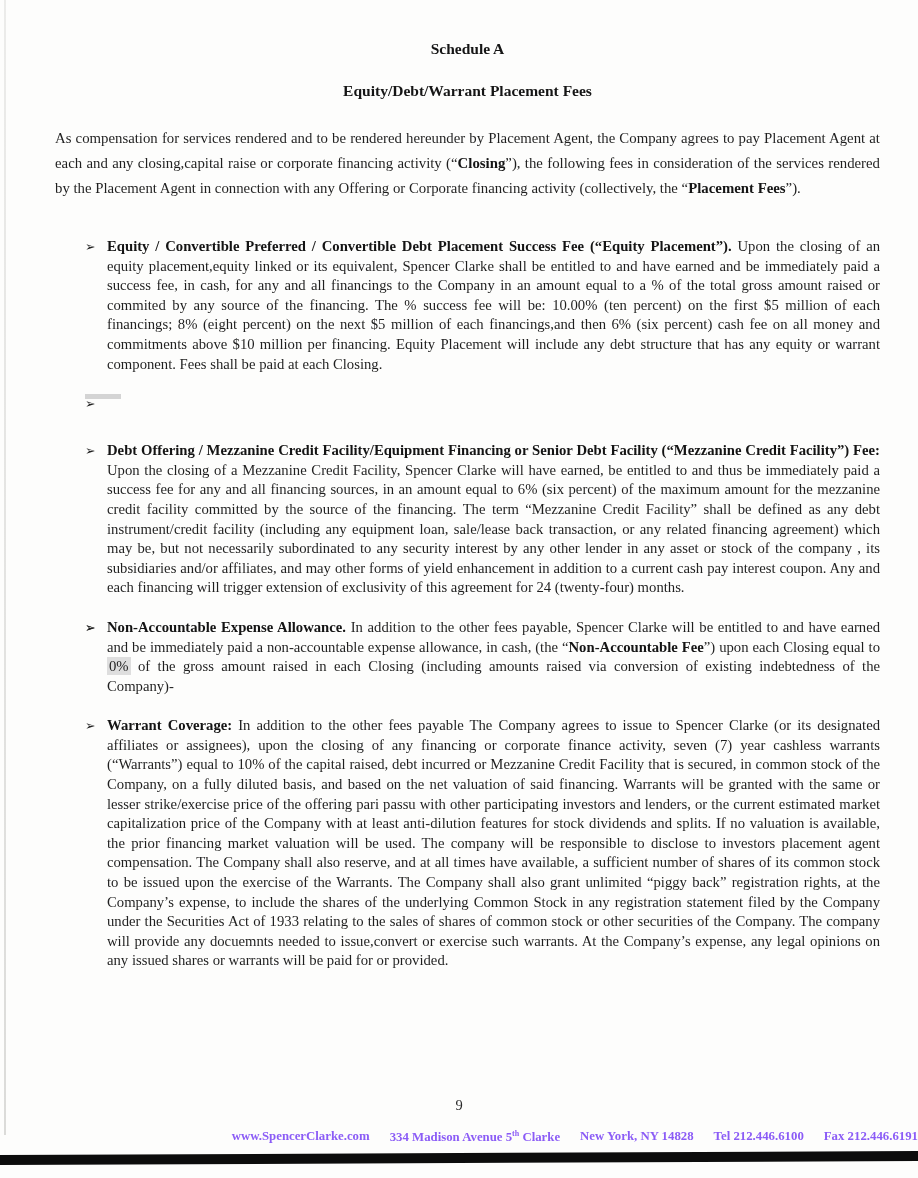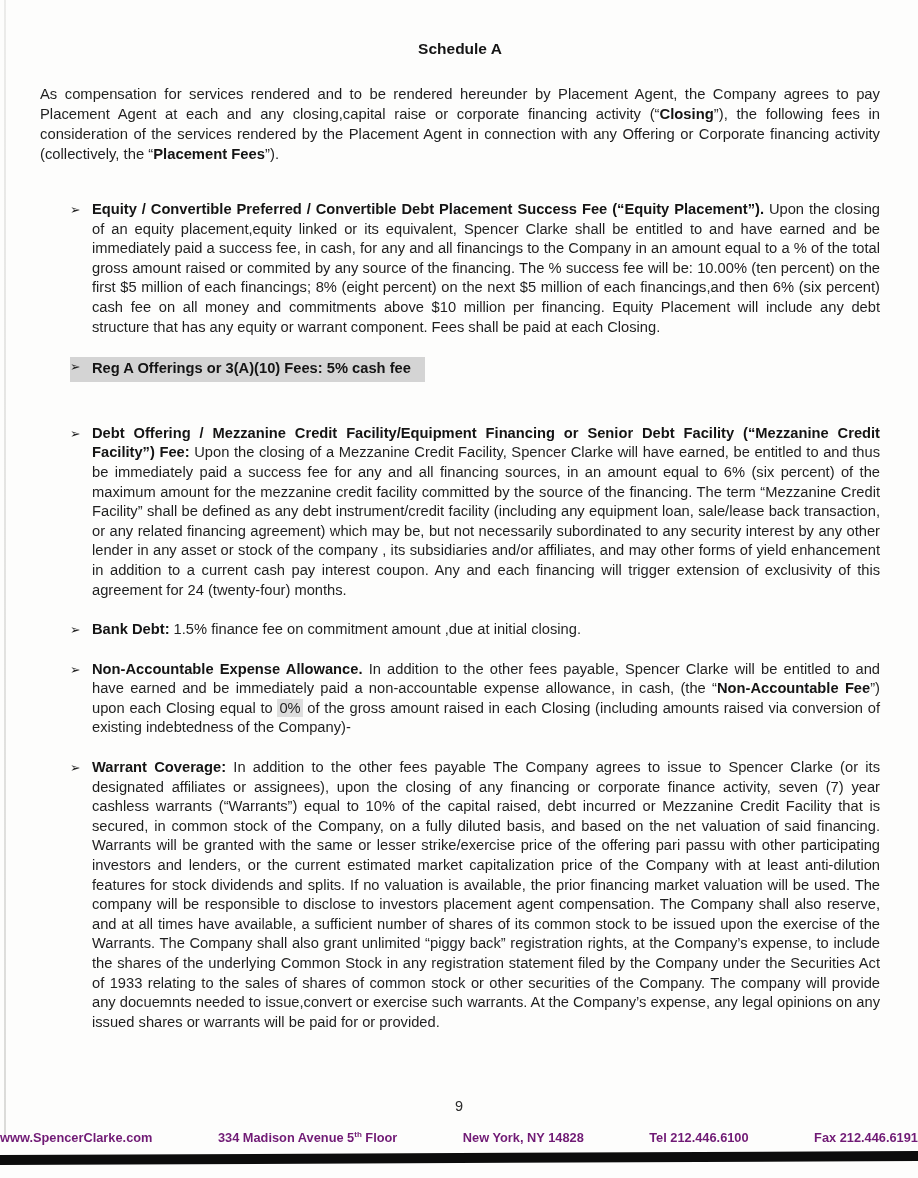--- a/index.html
+++ b/index.html
@@ -6,24 +6,24 @@
     margin: 0;
     padding: 0;
     background: #fdfdfc;
   }
   .page {
     position: relative;
     width: 918px;
     height: 1178px;
     background: #fdfdfc;
     overflow: hidden;
-    font-family: Liberation Sans, sans-serif;
+    font-family: Liberation Serif, serif;
     color: #1f1f1f;
     box-sizing: border-box;
-    padding: 40px 38px 0 40px;
+    padding: 40px 38px 0 55px;
   }
   .scan-left-line {
     position: absolute;
     left: 4px; top: 0;
     width: 2px; height: 1135px;
     background: linear-gradient(#e2e2e0, #c9c9c6);
     opacity: .65;
   }
   .scan-bottom-bar {
     position: absolute;
@@ -36,21 +36,21 @@
     font-size: 15.5px;
     font-weight: bold;
     text-align: center;
     margin: 0;
     color: #151515;
   }
   h2.subtitle { margin-top: 24px; }
   .intro {
     margin: 26px 0 0 0;
     font-size: 14.8px;
-    line-height: 20px;
+    line-height: 25px;
     text-align: justify;
   }
   ul.bullets {
     list-style: none;
     margin: 36px 0 0 30px;
     padding: 0;
     font-size: 14.7px;
     line-height: 19.6px;
   }
   ul.bullets li {
@@ -86,70 +86,69 @@
     width: 100%;
     text-align: center;
     font-size: 14.5px;
     color: #2a2a2a;
   }
   .footer {
     position: absolute;
     left: 0; bottom: 33px;
     width: 100%;
     display: flex;
-    justify-content: space-between;
+    justify-content: flex-end;
     gap: 20px;
     font-weight: bold;
     font-size: 12.8px;
-    color: #701a75;
+    color: #8b5cf6;
     white-space: nowrap;
   }
   .footer sup { font-size: 8px; }
 </style>
 </head>
 <body>
 
 <div class="page">
   <div class="scan-left-line"></div>
 
   <h1 class="title">Schedule A</h1>
+  <h2 class="subtitle">Equity/Debt/Warrant Placement Fees</h2>
 
   <p class="intro"><span>As compensation for services rendered and to be rendered hereunder by Placement Agent, the Company agrees to pay Placement Agent at each and any closing,capital raise or corporate financing activity (“</span><span class="b">Closing</span><span>”), the following fees in consideration of the services rendered by the Placement Agent in connection with any Offering or Corporate financing activity (collectively, the “</span><span class="b">Placement Fees</span><span>”).</span></p>
 
   <ul class="bullets" id="bullet-list">
       <li>
       <span class="arrow">➢</span>
       <span class="content"><span class="b">Equity / Convertible Preferred / Convertible Debt Placement Success Fee (“Equity Placement”).</span><span> Upon the closing of an equity placement,equity linked or its equivalent, Spencer Clarke shall be entitled to and have earned and be immediately paid a success fee, in cash, for any and all financings to the Company in an amount equal to a % of the total gross amount raised or commited by any source of the financing.  The % success fee will be: 10.00% (ten percent) on the first $5 million of each financings; 8% (eight percent) on the next $5 million of each financings,and then 6% (six percent) cash fee on all money and commitments above $10 million per financing. Equity Placement will include any debt structure that has any equity or warrant component. Fees shall be paid at each Closing.</span></span>
     </li>
       <li class="highlight">
       <span class="arrow">➢</span>
-      <span class="content"><span class="b">Reg A Offerings or 3(A)(10) Fees:  5% cash fee</span></span>
     </li>
       <li>
       <span class="arrow">➢</span>
       <span class="content"><span class="b">Debt Offering / Mezzanine Credit Facility/Equipment Financing or Senior Debt Facility (“Mezzanine Credit Facility”) Fee:</span><span>  Upon the closing of a Mezzanine Credit Facility, Spencer Clarke will have earned, be entitled to and thus be immediately paid a success fee for any and all financing sources, in an amount equal to 6% (six percent) of the maximum amount for the mezzanine credit facility committed by the source of the financing. The term “Mezzanine Credit Facility” shall be defined as any debt instrument/credit facility (including any equipment loan, sale/lease back transaction, or any related financing agreement) which may be, but not necessarily subordinated to any security interest by any other lender in any asset or stock of the company , its subsidiaries and/or affiliates, and may other forms of yield enhancement in addition to a current cash pay interest coupon. Any and each financing will trigger extension of exclusivity of this agreement for 24 (twenty-four) months.</span></span>
     </li>
       <li>
       <span class="arrow">➢</span>
-      <span class="content"><span class="b">Bank Debt:</span><span> 1.5% finance fee on commitment amount ,due at initial closing.</span></span>
     </li>
       <li>
       <span class="arrow">➢</span>
       <span class="content"><span class="b">Non-Accountable Expense Allowance.</span><span> In addition to the other fees payable, Spencer Clarke will be entitled to and have earned and be immediately paid a non-accountable expense allowance, in cash, (the “</span><span class="b">Non-Accountable Fee</span><span>”) upon each Closing equal to </span><span class="hl">0%</span><span> of the gross amount raised in each Closing (including amounts raised via conversion of existing indebtedness of the Company)-</span></span>
     </li>
       <li>
       <span class="arrow">➢</span>
       <span class="content"><span class="b">Warrant Coverage:</span><span> In addition to the other fees payable The Company agrees to issue to Spencer Clarke (or its designated affiliates or assignees), upon the closing of any financing or corporate finance activity, seven (7) year cashless warrants (“Warrants”) equal to 10% of the capital raised, debt incurred or Mezzanine Credit Facility that is secured, in common stock of the Company, on a fully diluted basis, and based on the net valuation of said financing.  Warrants will be granted with the same or lesser strike/exercise price of the offering pari passu with other participating investors and lenders, or the current estimated market capitalization price of the Company with at least anti-dilution features for stock dividends and splits. If no valuation is available, the prior financing market valuation will be used. The company will be responsible to disclose to investors placement agent compensation. The Company shall also reserve, and at all times have available, a sufficient number of shares of its common stock to be issued upon the exercise of the Warrants. The Company shall also grant unlimited “piggy back” registration rights, at the Company’s expense, to include the shares of the underlying Common Stock in any registration statement filed by the Company under the Securities Act of 1933 relating to the sales of shares of common stock or other securities of the Company. The company will provide any docuemnts needed to issue,convert or exercise such warrants. At the Company’s expense, any legal opinions on any issued shares or warrants will be paid for or provided.</span></span>
     </li>
     </ul>
 
   <div class="pagenum">9</div>
 
   <div class="footer">
     <span>www.SpencerClarke.com</span>
-    <span><span>334 Madison Avenue  5</span><sup>th</sup><span> Floor</span></span>
+    <span><span>334 Madison Avenue  5</span><sup>th</sup><span> Clarke</span></span>
     <span>New York, NY 14828</span>
     <span>Tel 212.446.6100</span>
     <span>Fax  212.446.6191</span>
   </div>
 
   <div class="scan-bottom-bar"></div>
 </div>
 
 </body></html>

